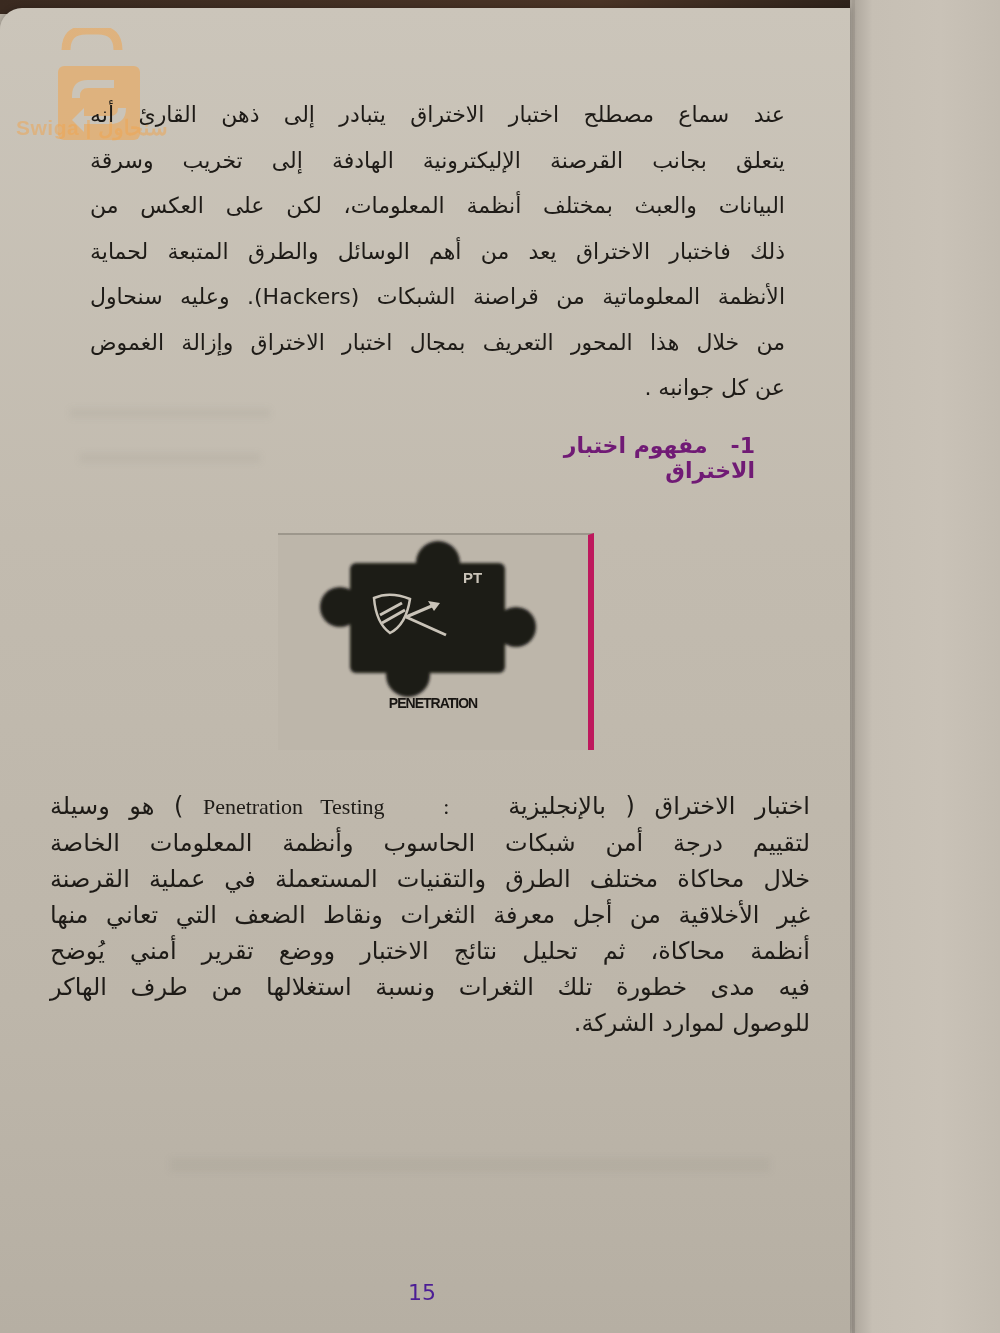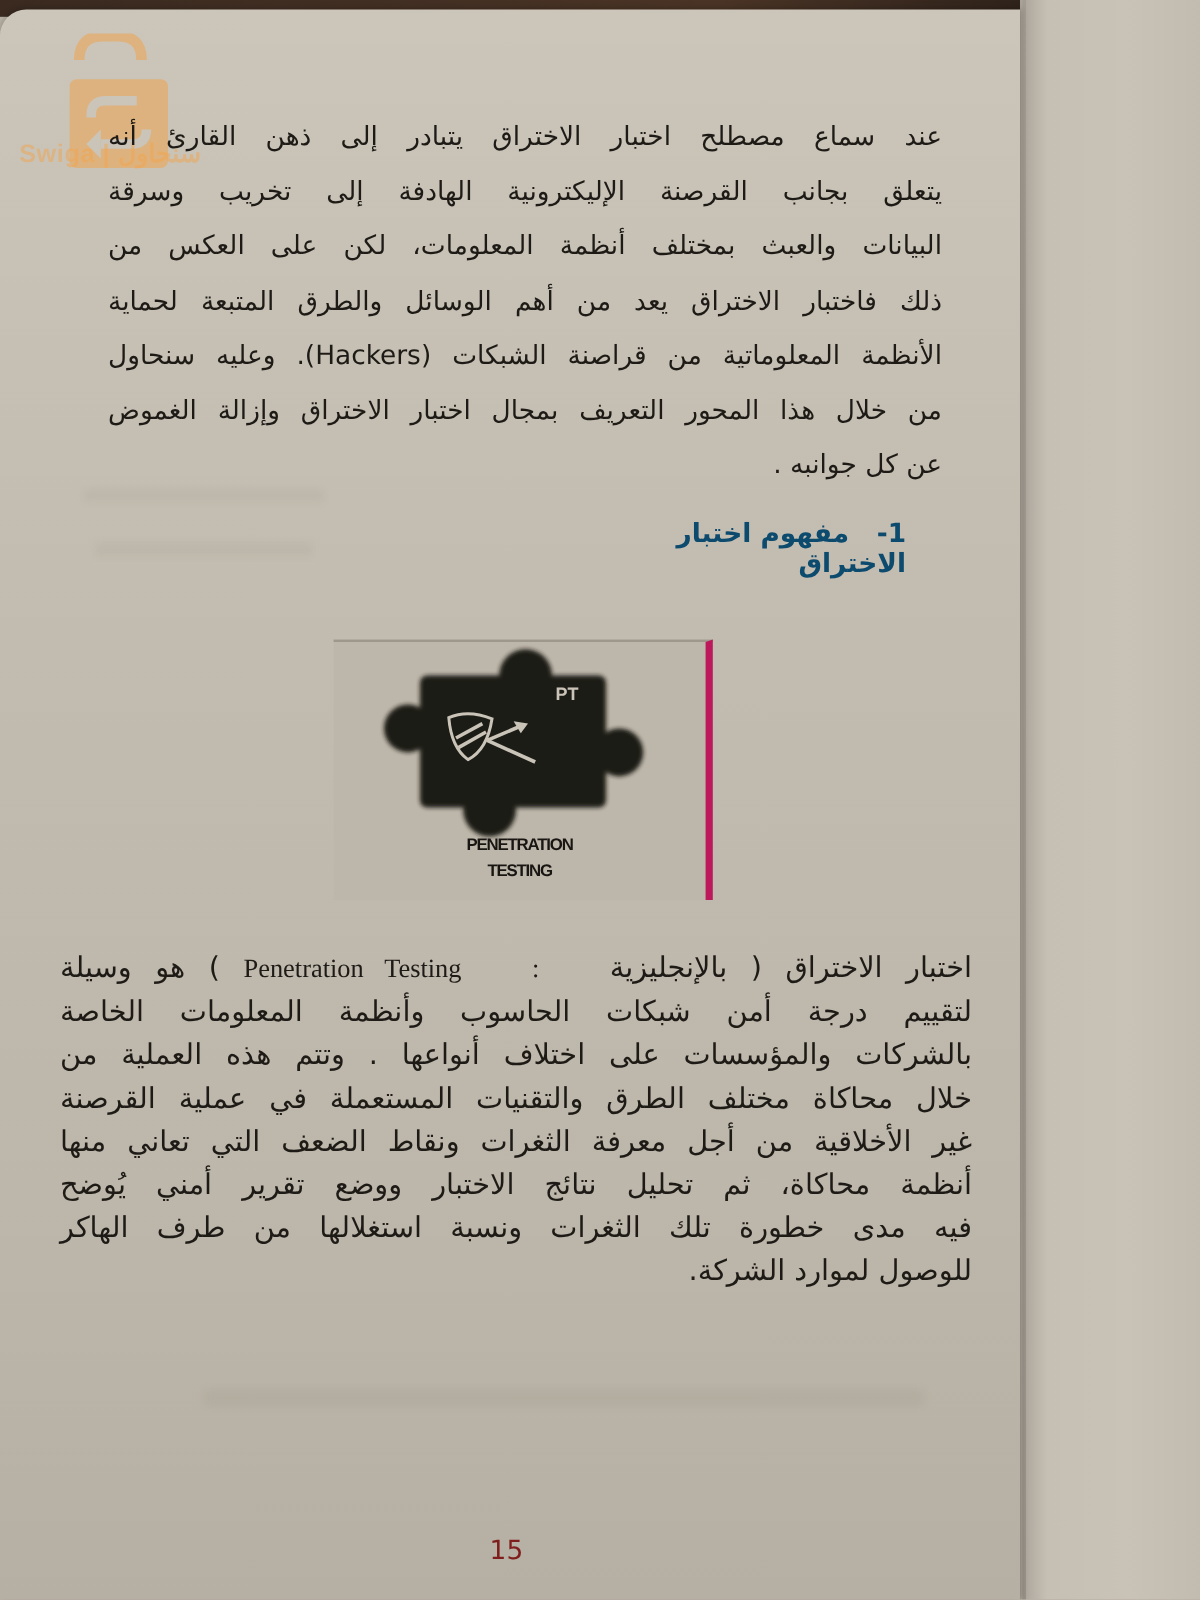--- a/index.html
+++ b/index.html
@@ -36,38 +36,38 @@
   .text-block {
     position: absolute; direction: rtl; text-align: justify; text-align-last: right;
     color: #1e1b17;
     font-family: "DejaVu Sans", sans-serif;
   }
   .line { display: block; white-space: nowrap; text-align-last: justify; }
   .line.last { text-align-last: right; }
   .p1 { left: 90px; top: 92px; width: 695px; font-size: 22px; line-height: 45.5px; }
   .heading {
     position: absolute; left: 470px; top: 433px; width: 285px; direction: rtl;
-    font-size: 22px; font-weight: bold; color: #0c4a6e; text-align: right;
+    font-size: 22px; font-weight: bold; color: #701a75; text-align: right;
   }
   .figure {
     position: absolute; left: 278px; top: 533px; width: 310px; height: 215px;
     border-top: 2px solid #9d978c; border-right: 6px solid #be185d;
     background: #bdb6aa;
   }
   .figure svg { position: absolute; left: 0; top: 0; }
   .fig-caption {
     position: absolute; left: 0; width: 310px; text-align: center;
     font-family: "Liberation Sans", sans-serif; font-weight: bold; color: #181512;
     font-size: 14px; letter-spacing: -1px;
   }
   .p2 { left: 50px; top: 788px; width: 760px; font-size: 24px; line-height: 36px; }
   .en { font-family: "Liberation Serif", serif; font-size: 22px; }
   .page-number {
     position: absolute; left: 408px; top: 1280px; font-size: 22px;
-    font-family: "DejaVu Sans", sans-serif; color: #7f1d1d;
+    font-family: "DejaVu Sans", sans-serif; color: #4c1d95;
   }
   .ghost {
     position: absolute; background: rgba(120,112,100,0.08); filter: blur(3px);
   }
 </style>
 </head>
 <body>
 
 <div class="top-strip"></div>
 <div class="next-page"></div>
@@ -123,32 +123,30 @@
 
     <path d="M96 63 Q112 56 132 64 Q128 90 112 98 Q98 88 96 63 Z" fill="none" stroke="#c9c3b8" stroke-width="2.5"></path>
     <line x1="102" y1="80" x2="124" y2="68" stroke="#c9c3b8" stroke-width="3"></line>
     <line x1="104" y1="88" x2="127" y2="75" stroke="#c9c3b8" stroke-width="3"></line>
 
     <line x1="128" y1="82" x2="168" y2="100" stroke="#c9c3b8" stroke-width="3"></line>
     <line x1="128" y1="82" x2="156" y2="70" stroke="#c9c3b8" stroke-width="3"></line>
     <polygon points="150,66 162,68 156,76" fill="#c9c3b8"></polygon>
   </svg>
   <div class="fig-caption" style="top:160px">PENETRATION</div>
-  <div class="fig-caption" style="top:182px">TESTING</div>
 </div>
 
 <div class="text-block p2">
   <span class="line">
     <span>اختبار الاختراق ( بالإنجليزية</span>
     &nbsp;&nbsp;<span class="en">:</span>&nbsp;&nbsp;
     <span class="en" dir="ltr">Penetration Testing</span>
     <span>) هو وسيلة</span>
   </span>
   <span class="line">لتقييم درجة أمن شبكات الحاسوب وأنظمة المعلومات الخاصة</span>
-  <span class="line">بالشركات والمؤسسات على اختلاف أنواعها . وتتم هذه العملية من</span>
   <span class="line">خلال محاكاة مختلف الطرق والتقنيات المستعملة في عملية القرصنة</span>
   <span class="line">غير الأخلاقية من أجل معرفة الثغرات ونقاط الضعف التي تعاني منها</span>
   <span class="line">أنظمة محاكاة، ثم تحليل نتائج الاختبار ووضع تقرير أمني يُوضح</span>
   <span class="line">فيه مدى خطورة تلك الثغرات ونسبة استغلالها من طرف الهاكر</span>
   <span class="line last">للوصول لموارد الشركة.</span>
 </div>
 
 <div class="page-number">15</div>
 
 </body></html>

